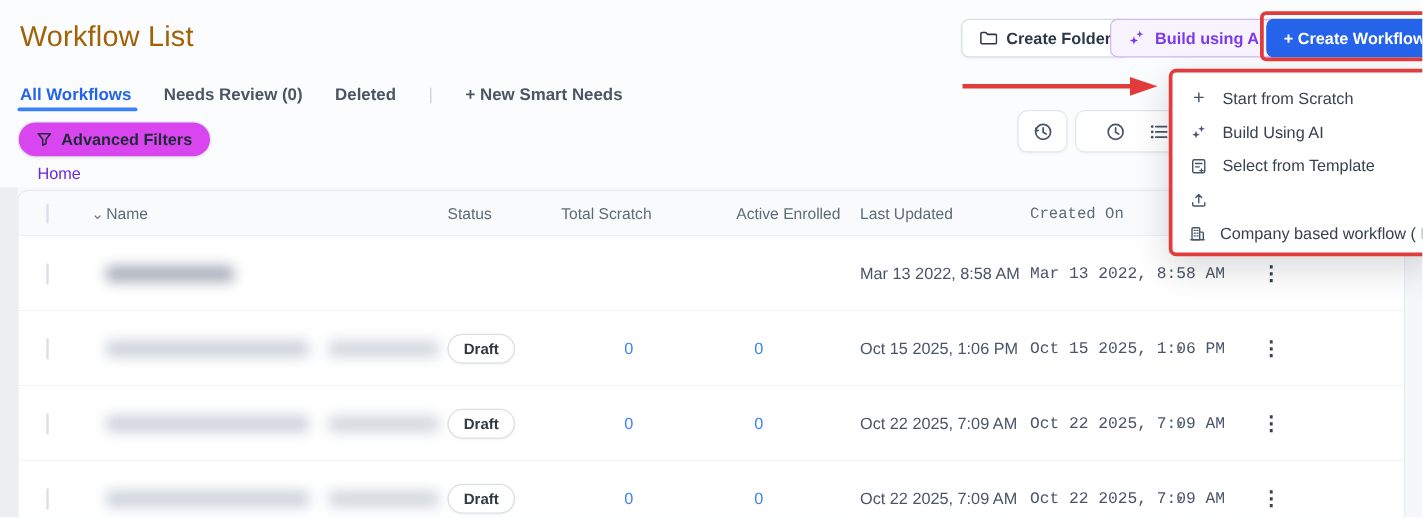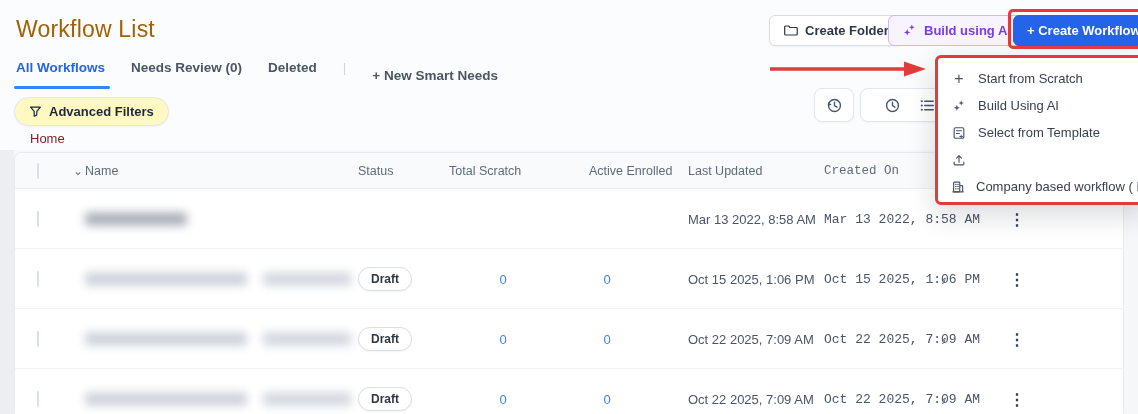--- a/index.html
+++ b/index.html
@@ -7,50 +7,50 @@
   #app {
     position:relative; width:1138px; height:414px; overflow:hidden;
     background:#f6f7f9;
   }
   .top-band { position:absolute; left:0; top:0; width:1138px; height:150px; background:#fbfcfd; }
   .left-strip { position:absolute; left:0; top:150px; width:14px; height:264px; background:#eceef2; }
 
   
   .page-title { position:absolute; left:16px; top:16px; font-size:23px; font-weight:500; color:#a16207; letter-spacing:.2px; }
 
-  .tabs { position:absolute; left:16px; top:60px; height:30px; display:flex; gap:26px; font-size:13.5px; }
+  .tabs { position:absolute; left:16px; top:60px; height:30px; display:flex; align-items:center; gap:26px; font-size:13.5px; }
   .tab { color:#4b5563; font-weight:600; cursor:pointer; white-space:nowrap; }
   .tab.active { color:#2563eb; font-weight:700; }
   .tab-underline { position:absolute; left:14px; top:86px; width:96px; height:3px; background:#3b82f6; border-radius:2px; }
   .tabs-divider { color:#d1d5db; font-weight:400; }
   .smart-list { display:flex; align-items:center; gap:6px; color:#4b5563; font-weight:600; cursor:pointer; }
 
   .adv-filters {
     position:absolute; left:14px; top:97px; height:29px; padding:0 14px;
-    background:#fef9c3; border:1px solid #e4e7ec; border-radius:15px;
+    background:#d946ef; border:1px solid #e4e7ec; border-radius:15px;
     display:flex; align-items:center; gap:7px; font-size:13px; font-weight:700; color:#1f2937;
     box-shadow:0 1px 2px rgba(16,24,40,.05); cursor:pointer;
   }
 
   
   .btn { position:absolute; top:15px; height:31px; display:flex; align-items:center; gap:7px;
          border-radius:6px; font-size:13px; font-weight:600; padding:12px 13px; cursor:pointer; white-space:nowrap; }
   .btn-folder { left:769px; background:#fff; border:1px solid #d8dde4; color:#2d3748; box-shadow:0 1px 2px rgba(16,24,40,.05); }
   .btn-ai { left:888px; background:#f7f3ff; border:1px solid #cdb7f5; color:#7c3aed; }
   .btn-create { left:1013px; width:130px; background:#2563eb; border:1px solid #2563eb; color:#fff; }
 
   
   .icon-btn { position:absolute; top:88px; height:34px; background:#fff; border:1px solid #e3e6eb;
               border-radius:8px; display:flex; align-items:center; justify-content:center; gap:18px;
               box-shadow:0 1px 2px rgba(16,24,40,.04); cursor:pointer; color:#475569; }
   .icon-btn.single { left:814px; width:40px; }
   .icon-btn.group  { left:860px; width:100px; }
 
   
-  .breadcrumb { position:absolute; left:30px; top:131px; font-size:13px; color:#7f1d1d; cursor:pointer; }
+  .breadcrumb { position:absolute; left:30px; top:131px; font-size:13px; color:#6d28d9; cursor:pointer; }
   .card { position:absolute; left:14px; top:152px; width:1110px; height:262px; background:#fff;
           border:1px solid #e7eaf0; border-radius:8px 8px 0 0; }
   .thead { position:relative; height:36px; background:#f9fafb; border-bottom:1px solid #eceff3;
            border-radius:8px 8px 0 0; font-size:12.5px; color:#5f6b7a; font-weight:500; }
   .thead .cell, .trow .cell { position:absolute; top:50%; transform:translateY(-50%); white-space:nowrap; }
   .c-check { left:22px; } .c-hdrchev { left:58px; color:#6b7280; font-size:12px; }
   .c-name { left:70px; } .c-status { left:343px; }
   .c-total { left:434px; } .c-active { left:574px; }
   .c-updated { left:673px; } .c-created { left:809px;font-family:Liberation Mono, monospace; }
   .c-chev { left:926px; color:#6b7280; font-size:15px; }

